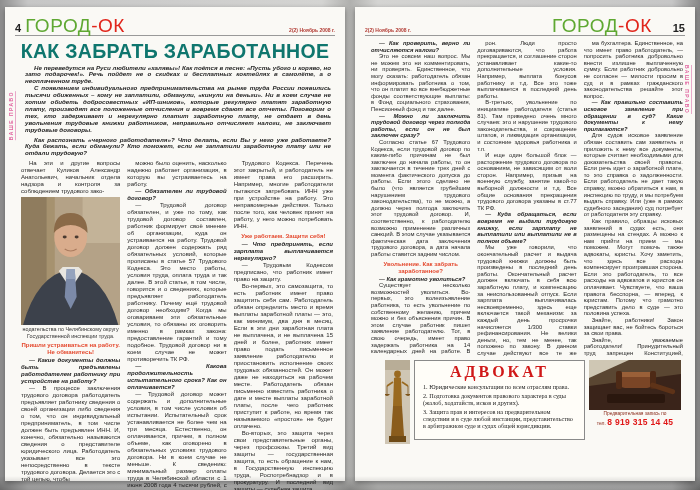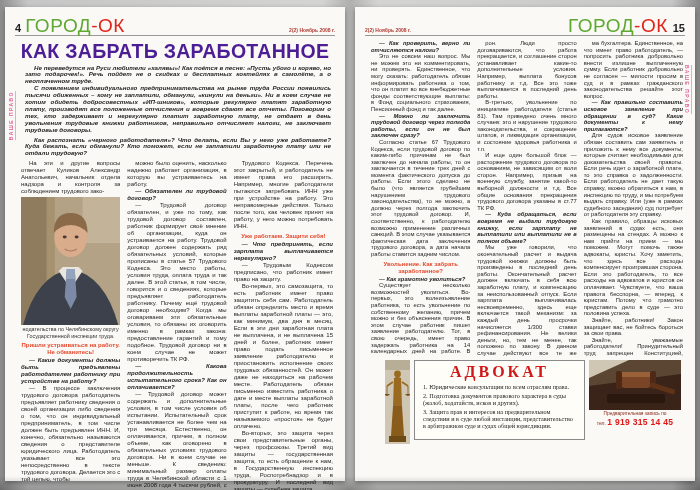--- a/index.html
+++ b/index.html
@@ -17,31 +17,31 @@
 
   
   .phead{position:relative;margin:8px 10px 0 10px;border-bottom:1px solid #999;
     height:20px;display:flex;align-items:flex-end;}
   .pagenum{font-weight:bold;font-size:11px;color:#222;line-height:1;padding:0 4px 1px 0;}
   .masthead{font-weight:normal;font-size:19px;line-height:1;letter-spacing:.5px;padding-bottom:0;}
   .m-green{color:#5fa832;}
   .m-red{color:#e1251b;}
   .hspace{flex:1;}
   .pdate{font-size:5px;font-weight:bold;color:#b23b34;padding-bottom:2px;}
-  .page-right .pagenum{padding:0 0 1px 5px;}
+  .page-right .pagenum{padding:0 0 1px 5px;margin-left:16px;}
 
   
   .vlabel{position:absolute;writing-mode:vertical-rl;transform:rotate(180deg);
     font-size:5px;font-weight:bold;letter-spacing:1.5px;color:#e0639f;
     border-left:1px solid #e8a9c9;padding-left:1px;}
   .page-left .vlabel{left:3px;top:84px;}
   .page-right .vlabel{right:3px;top:58px;transform:rotate(0deg);border-left:none;border-right:1px solid #e8a9c9;padding:0 1px 0 0;}
 
   
-  .headline{color:#4c1d95;font-weight:bold;font-size:19.5px;text-align:center;
+  .headline{color:#0f766e;font-weight:bold;font-size:19.5px;text-align:center;
     letter-spacing:.3px;margin:6px 8px 3px 8px;line-height:1;}
   .lede{margin:2px 14px 3px 20px;}
   .blk{margin:0;text-align:justify;color:#262626;}
   .blk-lede,.blk-ledeq{font-style:italic;font-weight:bold;font-size:6.2px;line-height:6.9px;text-indent:9px;}
   .blk-ledeq{margin-top:3px;}
 
   
   .cols{display:flex;gap:7px;margin:3px 12px 0 16px;}
   .col{flex:1 1 0;overflow:hidden;}
   .page-left .cols{height:338px;}
@@ -205,18 +205,18 @@
             <rect x="18" y="34" width="58" height="9" rx="2" fill="#2a170e"></rect>
             <rect x="30" y="12" width="34" height="16" rx="6" fill="#7a4526"></rect>
             <rect x="30" y="12" width="34" height="5" rx="2.5" fill="#9a6038"></rect>
             <rect x="27" y="11" width="6" height="18" rx="2" fill="#4e2a16"></rect>
             <rect x="61" y="11" width="6" height="18" rx="2" fill="#4e2a16"></rect>
             <rect x="62" y="22" width="26" height="5" rx="2.5" transform="rotate(18 62 22)" fill="#5e3318"></rect>
           </svg>
         </div>
         <div class="booking">
           <div class="booking-note">Предварительная запись по</div>
-          <div class="booking-line"><span>тел.</span> <span class="booking-phone">1 919 315 14 45</span></div>
+          <div class="booking-line"><span>тел.</span> <span class="booking-phone">8 919 315 14 45</span></div>
         </div>
       </div>
     </div>
   </div>
 </div>
 
 </body></html>

